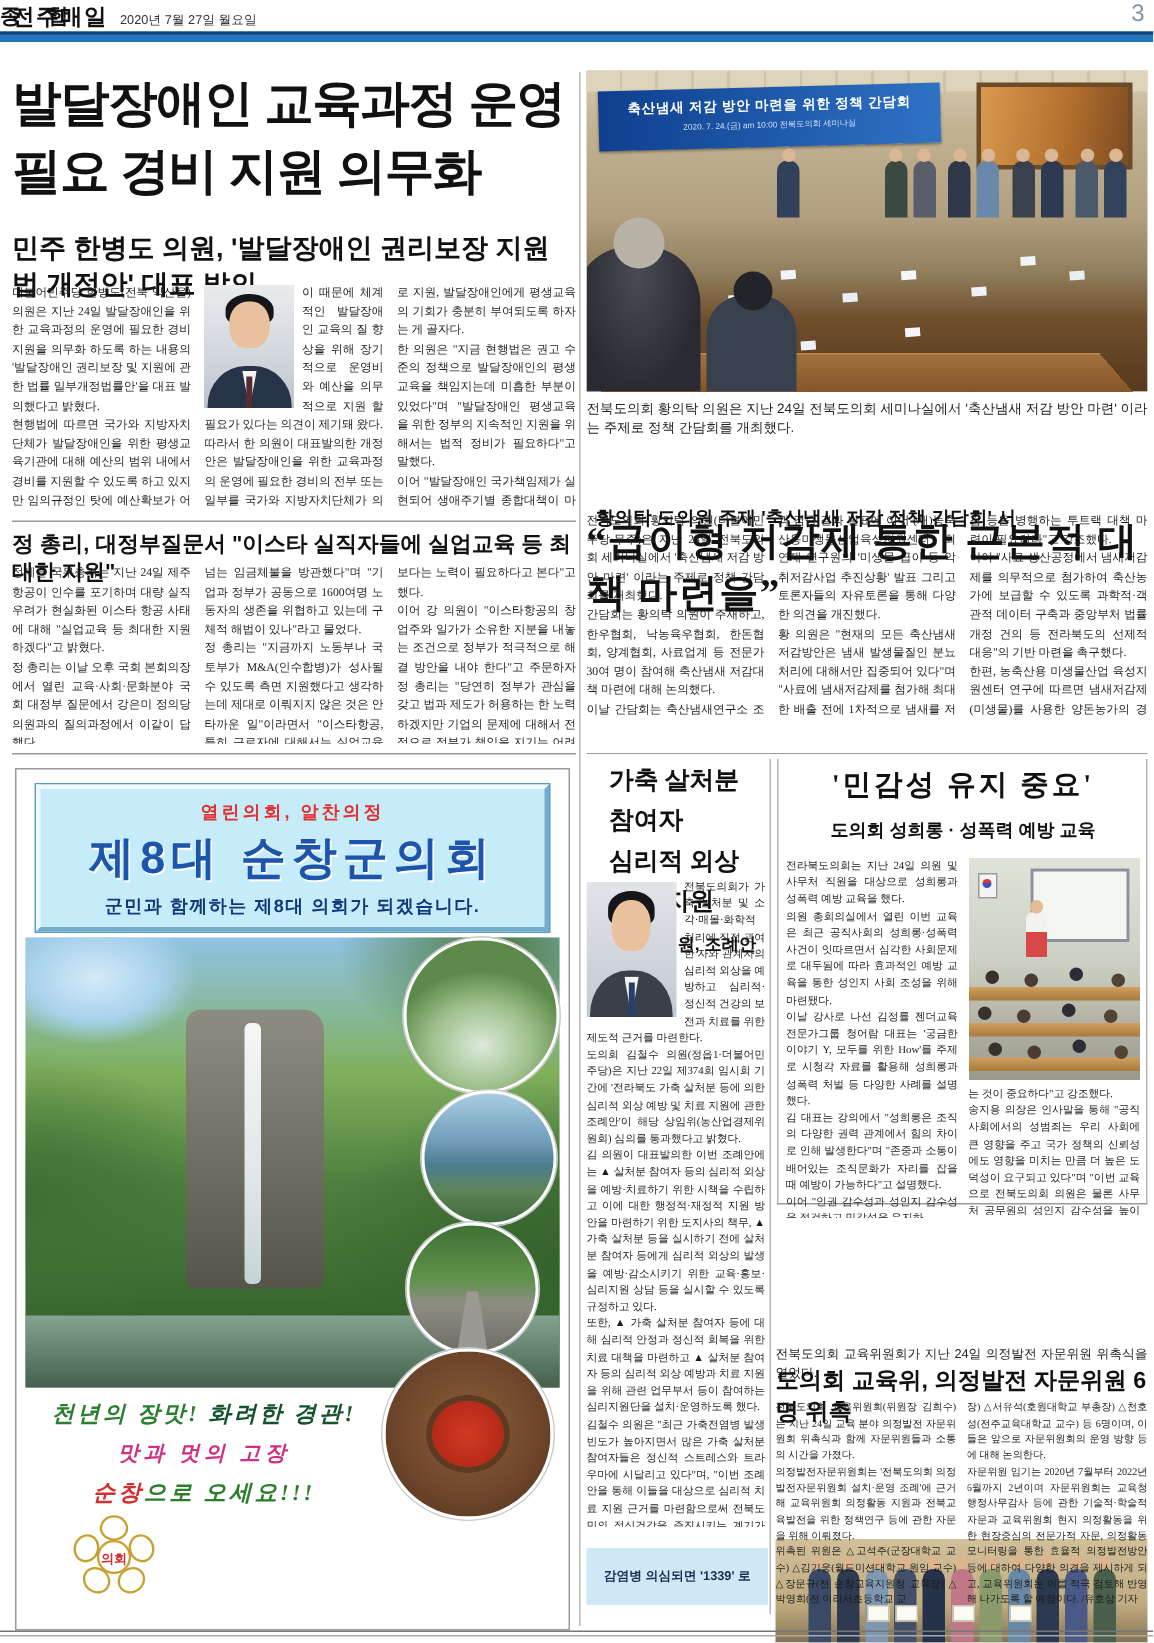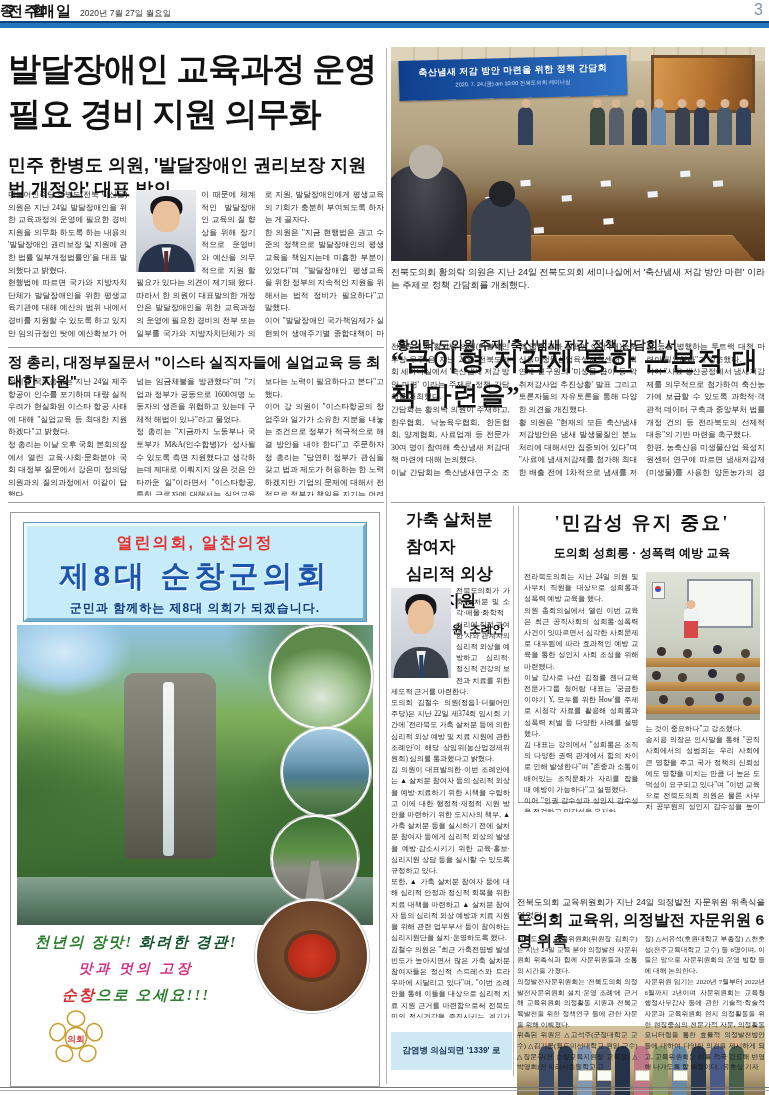--- a/index.html
+++ b/index.html
@@ -63,21 +63,21 @@
   .lx-heads{position:absolute;width:9px;height:9px;border-radius:50%;background:#39312e;box-shadow:26px 2px 0 #4a3c34,56px -2px 0 #2c2c38,84px 2px 0 #514437;}
   
   .gp{background:linear-gradient(180deg,#d2c09a 0%,#c0ab80 55%,#8d7a58 82%,#6d5d42 100%);}
   .gp-row{position:absolute;left:0;bottom:2px;width:100%;display:flex;justify-content:center;gap:4px;align-items:flex-end;}
   .gfig{position:relative;width:15px;height:58px;border-radius:7px 7px 0 0;}
   .gfig::before{content:"";position:absolute;top:-9px;left:50%;transform:translateX(-50%);width:9px;height:9px;border-radius:50%;background:#dcb58e;}
   .gcert{position:absolute;left:1px;top:24px;width:13px;height:9px;background:#fbfbf6;border:1px solid #c9c2a8;}
   
   .ad-box{position:absolute;left:10px;top:512px;width:368px;height:573px;border:1px solid #9a9a9a;background:#fff;}
   .ad-banner{position:absolute;left:13px;top:10px;width:336px;height:92px;background:#c6ecf9;border:3px solid;border-color:#eefaff #74aecf #74aecf #eefaff;box-shadow:0 0 0 1px #5e9cbe;text-align:center;}
-  .ad-b1{font-size:16px;font-weight:800;color:#e33030;padding-top:7px;letter-spacing:2px;}
+  .ad-b1{font-size:12px;font-weight:800;color:#e33030;padding-top:7px;letter-spacing:2px;}
   .ad-b2{font-size:30px;font-weight:900;color:#1c55ab;letter-spacing:4px;margin-top:2px;text-shadow:1px 1px 0 #fff;}
   .ad-b3{font-size:12px;font-weight:800;color:#123a7a;margin-top:3px;letter-spacing:1px;}
   .ad-photo{position:absolute;left:6px;top:112px;width:356px;height:300px;overflow:visible;}
   .wf{position:absolute;left:0;top:0;width:100%;height:100%;overflow:hidden;
       background:
         radial-gradient(95px 62px at 13% 9%,#d3eaf8 0%,#a9d2ec 45%,rgba(169,210,236,0) 72%),
         radial-gradient(150px 105px at 88% 2%,#4e7a3e 0%,rgba(78,122,62,0) 70%),
         radial-gradient(170px 130px at 0% 58%,#3f6f33 0%,rgba(63,111,51,0) 75%),
         radial-gradient(210px 160px at 100% 72%,#35632c 0%,rgba(53,99,44,0) 75%),
         linear-gradient(180deg,#8fc3e4 0%,#7fb05c 30%,#4e7f3e 55%,#3a6a30 80%,#2e5228 100%);}

